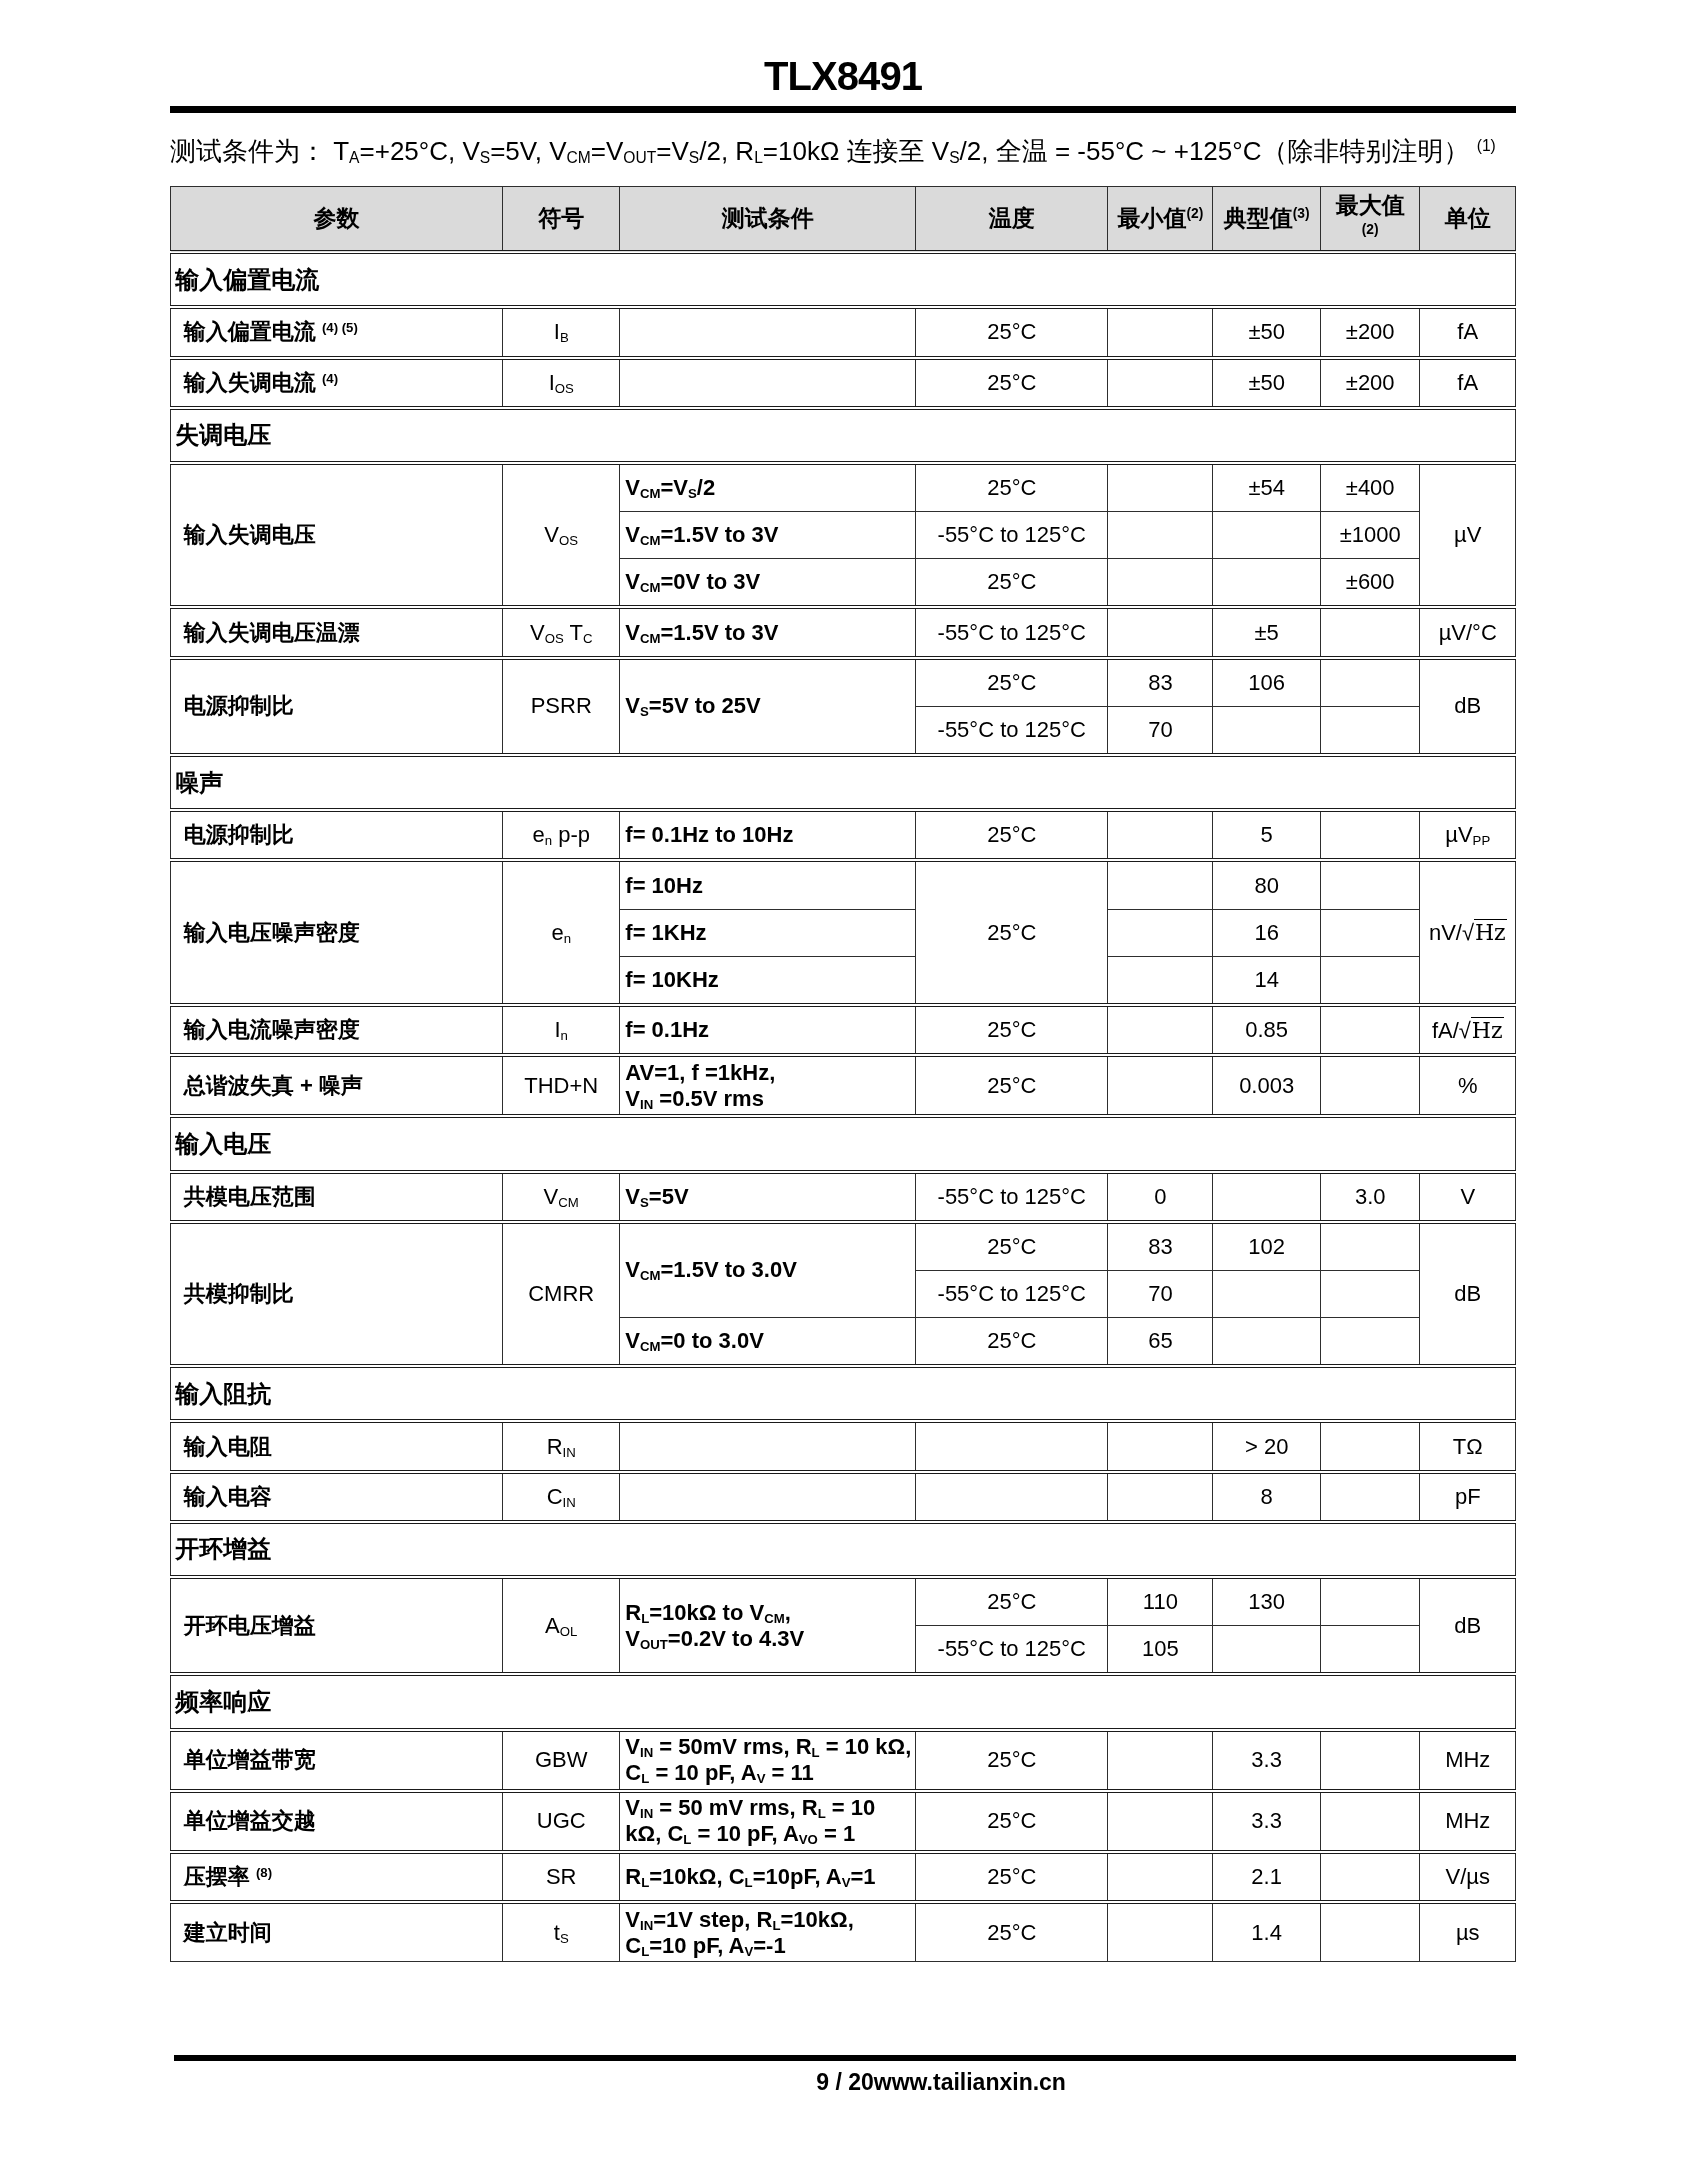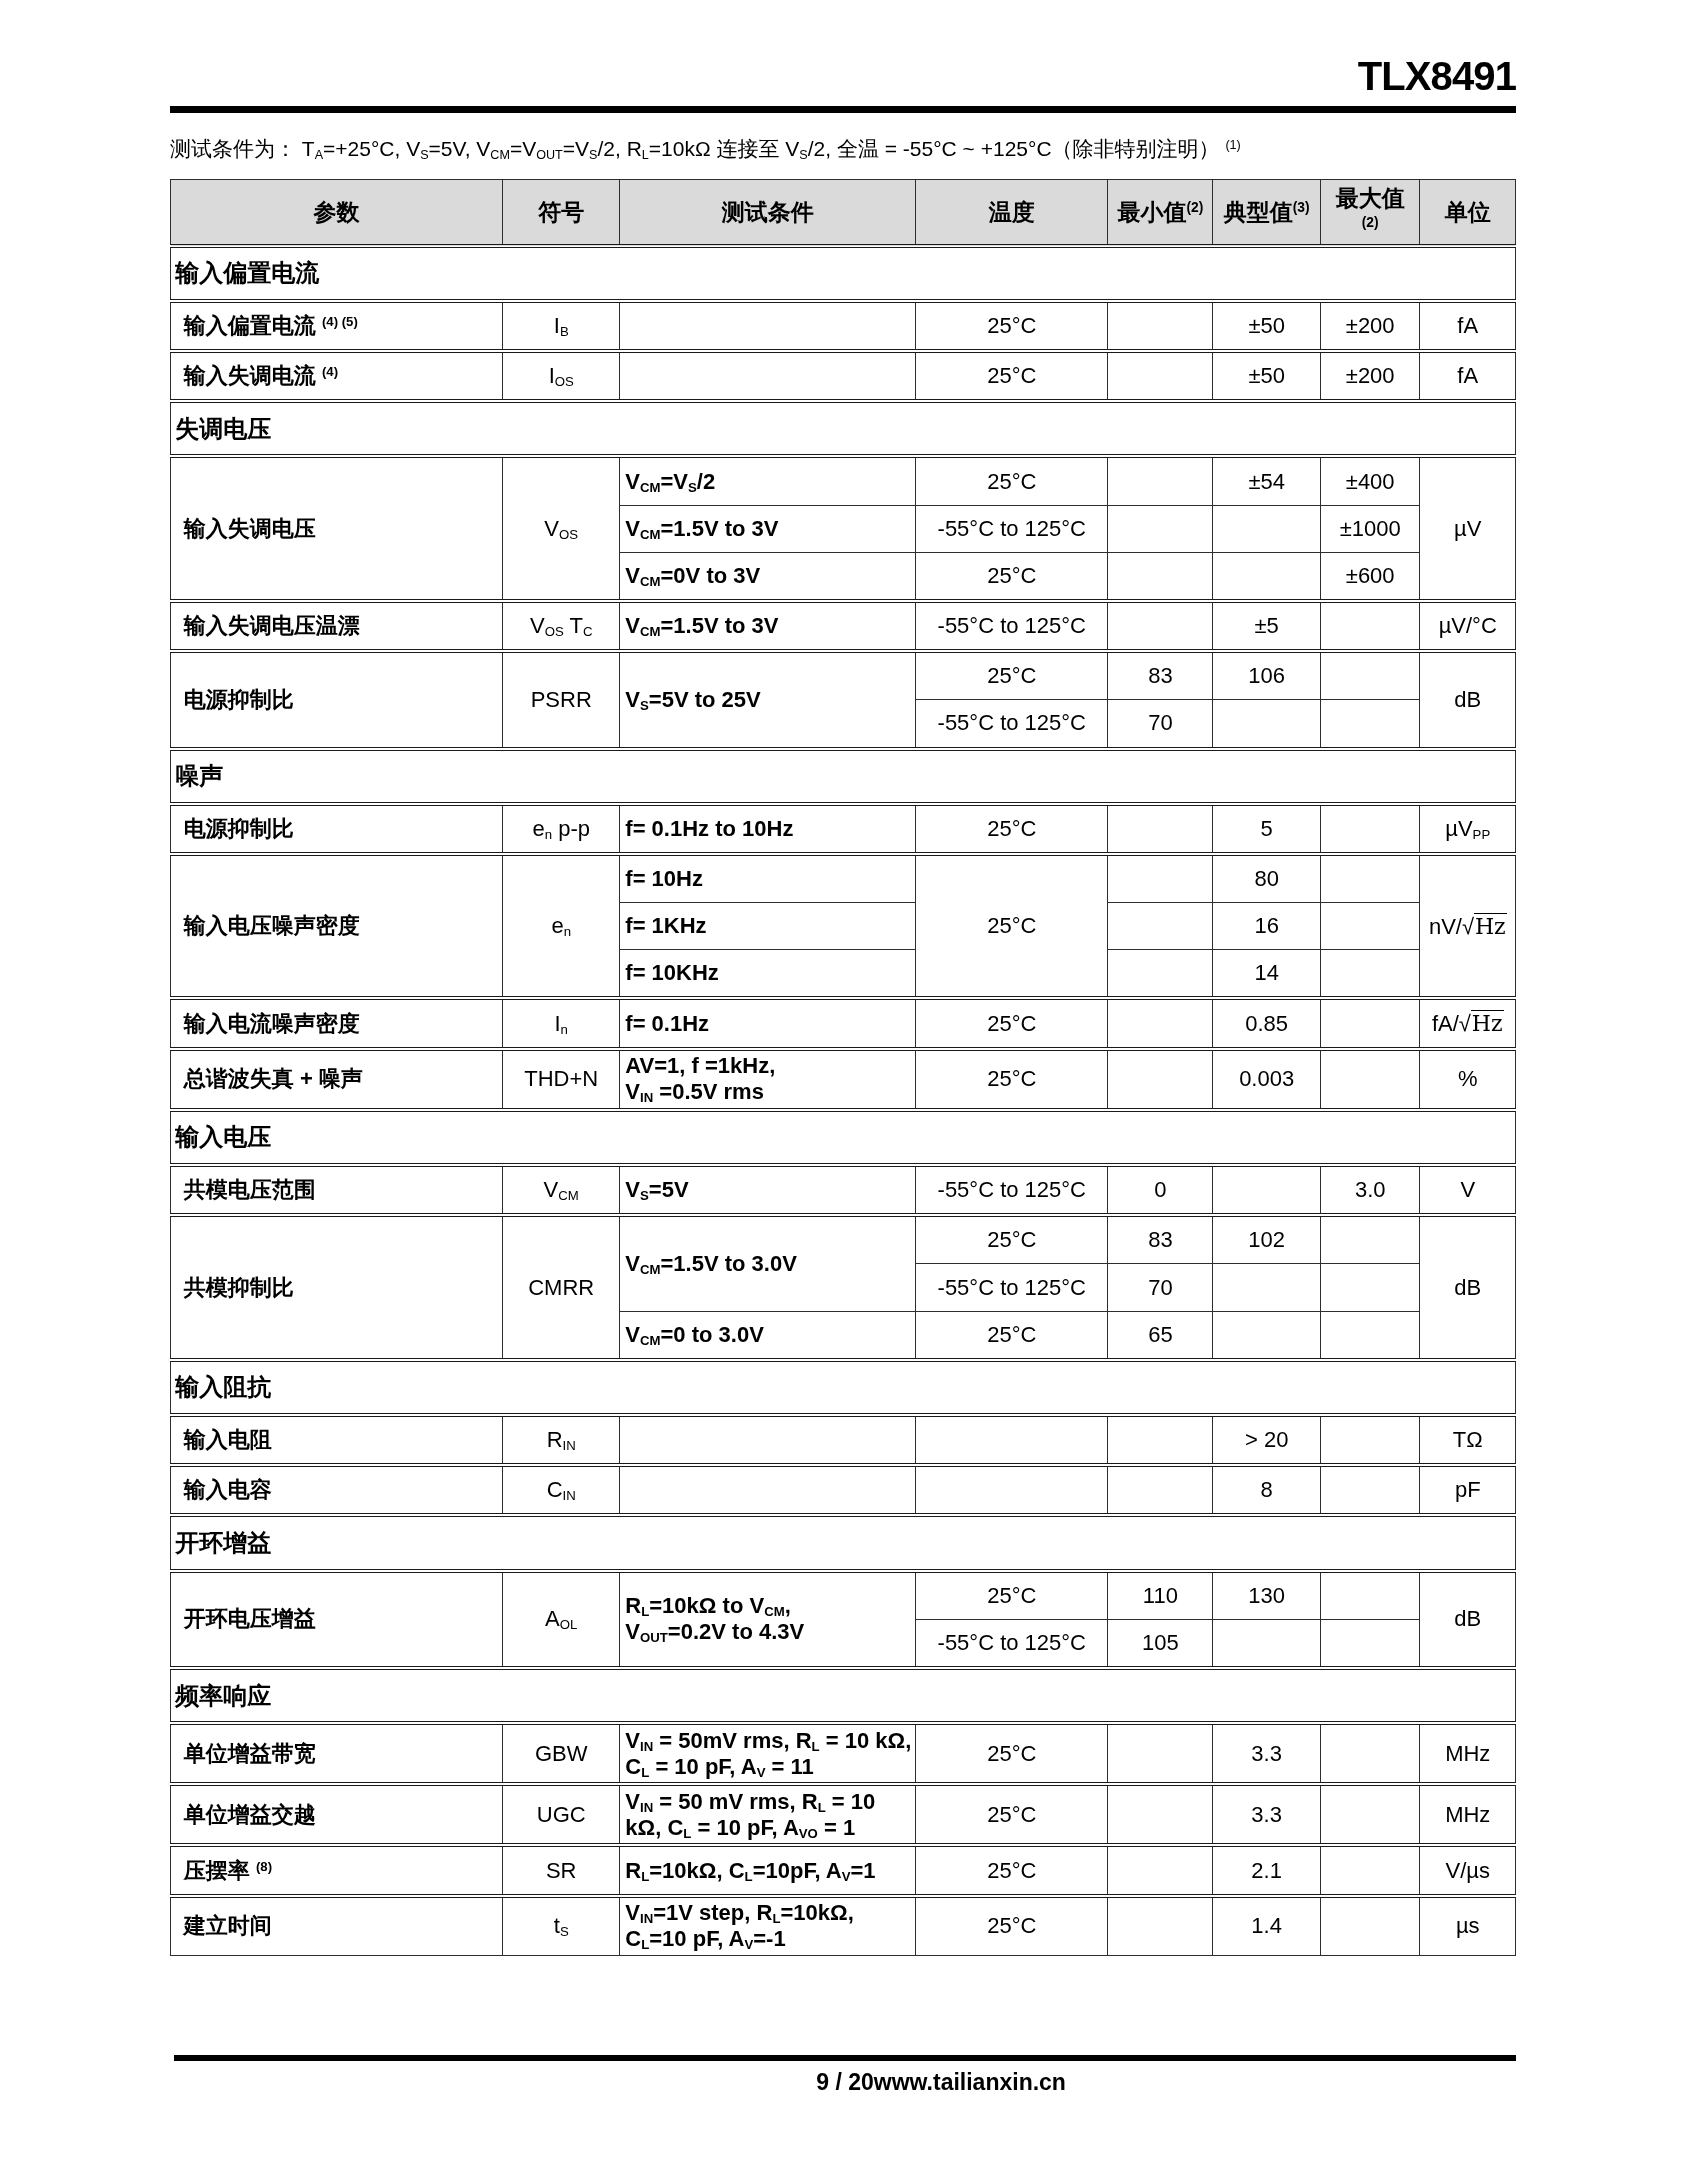--- a/index.html
+++ b/index.html
@@ -4,27 +4,27 @@
 <style>
   html,body{margin:0;padding:0;background:#ffffff;}
   body{
     width:1685px;height:2181px;position:relative;overflow:hidden;
     font-family:"Liberation Sans","DejaVu Sans",sans-serif;color:#000;
     -webkit-font-smoothing:antialiased;
   }
   .page{padding:0 169px 0 170px;}
 
   
-  .doc-header{padding-top:55px;text-align:right;}
+  .doc-header{padding-top:55px;text-align:center;}
   .doc-title{font-size:40px;font-weight:800;letter-spacing:-0.9px;line-height:1.05;}
   .head-rule{height:7.7px;background:#000;margin-top:8.5px;}
 
   
   .section-title{font-size:36px;font-weight:800;margin-top:46px;line-height:1.1;}
-  .conditions{font-size:21px;margin-top:22px;line-height:1.3;}
+  .conditions{font-size:26px;margin-top:22px;line-height:1.3;}
 
   
   table.params{
     width:100%;border-collapse:collapse;margin-top:17px;
     font-size:22px;table-layout:fixed;
     border:1.7px solid #1a1a1a;
   }
   col.c0{width:24.7%}col.c1{width:8.7%}col.c2{width:22.0%}col.c3{width:14.3%}
   col.c4{width:7.8%}col.c5{width:8.0%}col.c6{width:7.4%}col.c7{width:7.1%}
 

